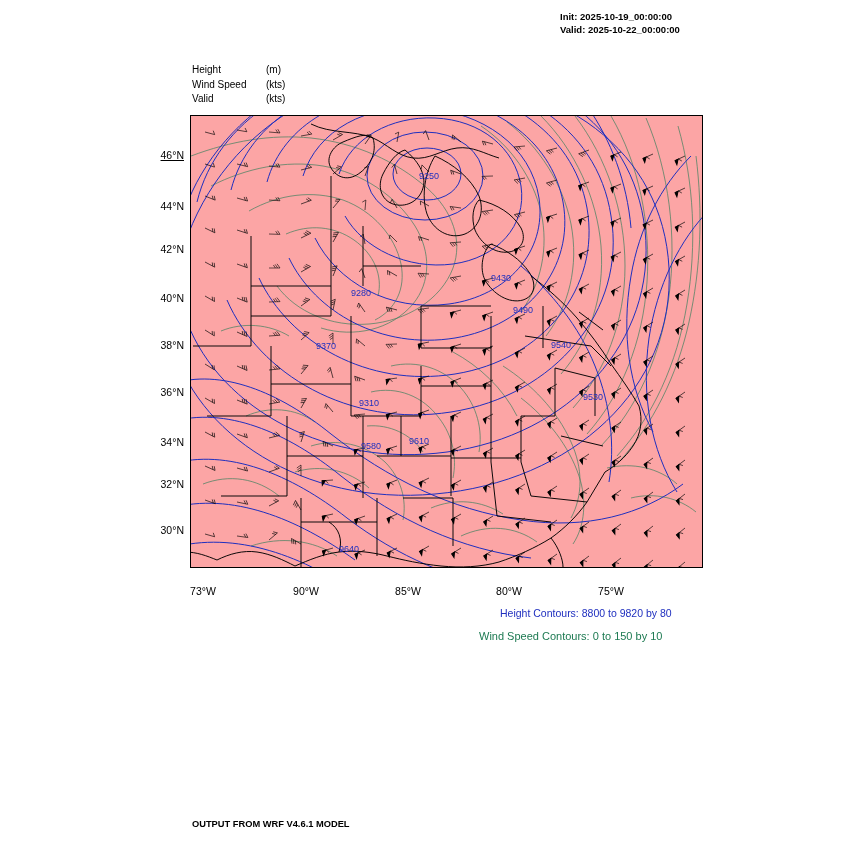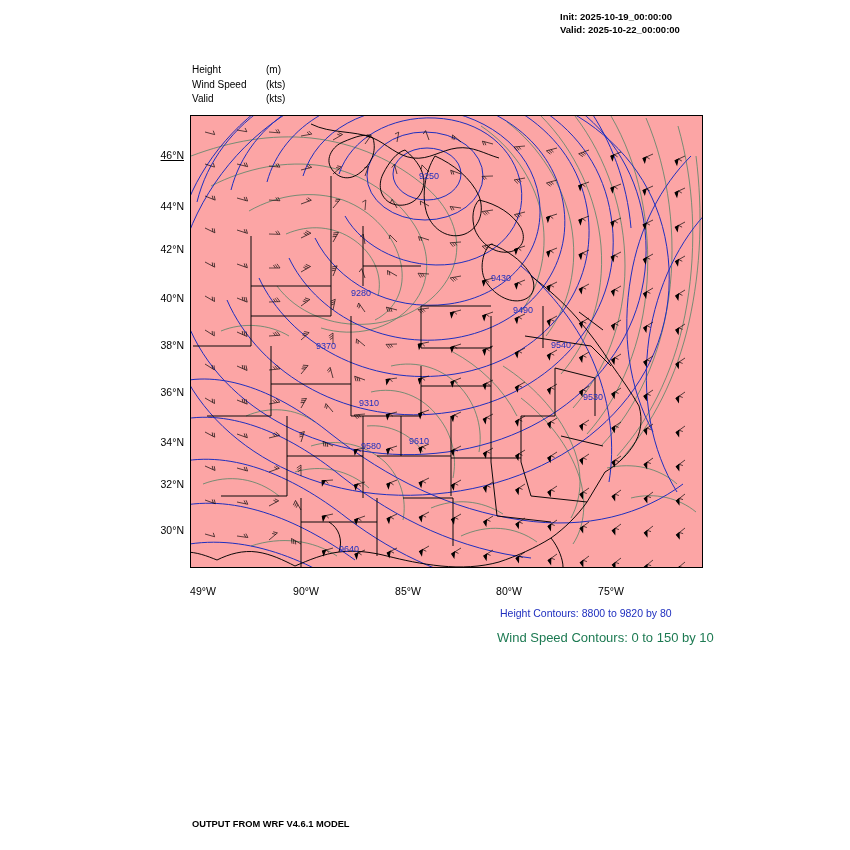--- a/index.html
+++ b/index.html
@@ -82,23 +82,23 @@
 
   
   #height-legend {
     left: 500px;
     top: 607px;
     font-size: 10.5px;
     color: #1f2fbf;
     white-space: nowrap;
   }
   #wind-legend {
-    left: 497px;
+    left: 479px;
     top: 630px;
-    font-size: 13px;
+    font-size: 11px;
     color: #1d7a52;
     white-space: nowrap;
   }
 
   
   #footer {
     left: 192px;
     top: 818px;
     font-size: 9.3px;
     font-weight: bold;
@@ -132,21 +132,21 @@
   <div class="abs ylab" style="left:138px; top:149px;text-decoration:underline;">46°N</div>
   <div class="abs ylab" style="left:138px; top:200px;">44°N</div>
   <div class="abs ylab" style="left:138px; top:243px;">42°N</div>
   <div class="abs ylab" style="left:138px; top:292px;">40°N</div>
   <div class="abs ylab" style="left:138px; top:339px;">38°N</div>
   <div class="abs ylab" style="left:138px; top:386px;">36°N</div>
   <div class="abs ylab" style="left:138px; top:436px;">34°N</div>
   <div class="abs ylab" style="left:138px; top:478px;">32°N</div>
   <div class="abs ylab" style="left:138px; top:524px;">30°N</div>
 
-  <div class="abs xlab" style="left:175px; top:585px;">49°W</div>
+  <div class="abs xlab" style="left:175px; top:585px;">73°W</div>
   <div class="abs xlab" style="left:278px; top:585px;">90°W</div>
   <div class="abs xlab" style="left:380px; top:585px;">85°W</div>
   <div class="abs xlab" style="left:481px; top:585px;">80°W</div>
   <div class="abs xlab" style="left:583px; top:585px;">75°W</div>
 
   <div class="abs" id="map-frame">
     <svg id="map-svg" width="511" height="451" viewBox="0 0 511 451" xmlns="http://www.w3.org/2000/svg">
       <defs>
 
         <g id="barb-a">

